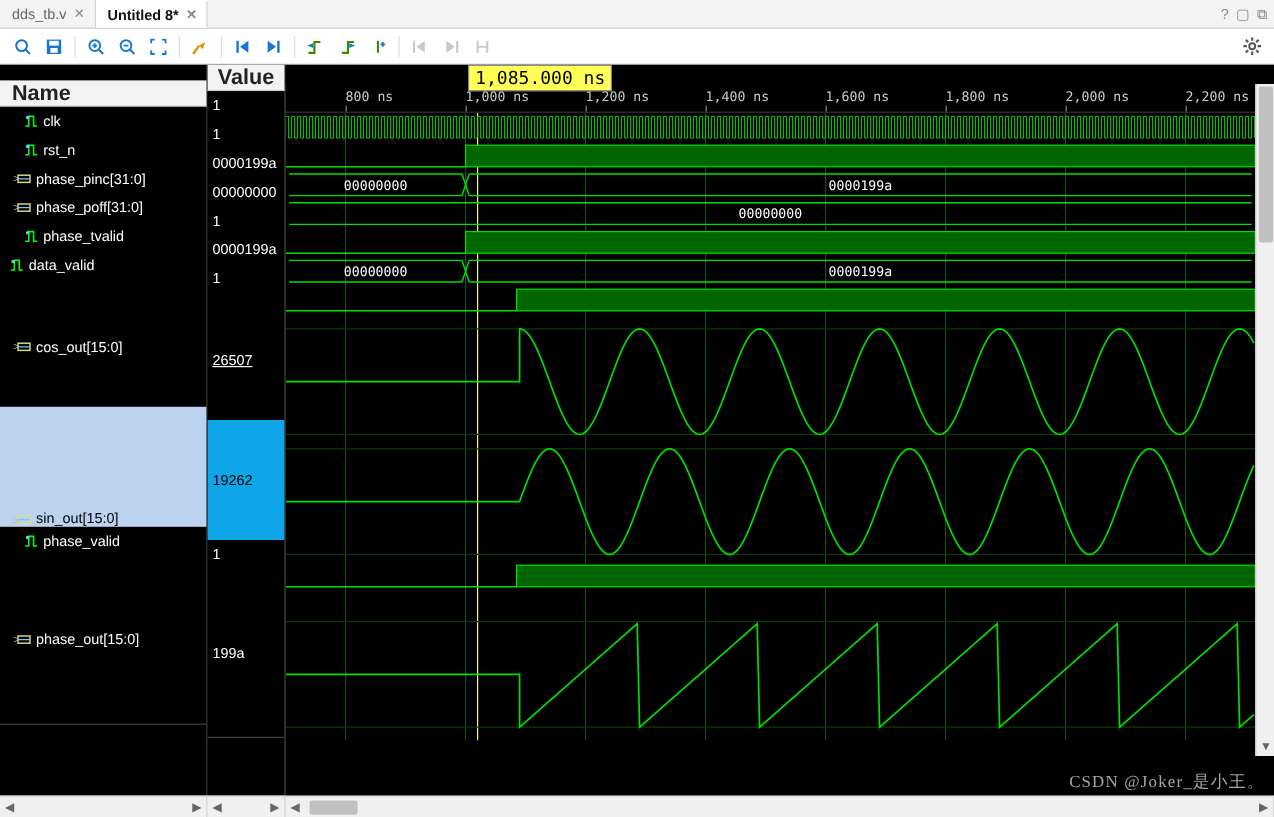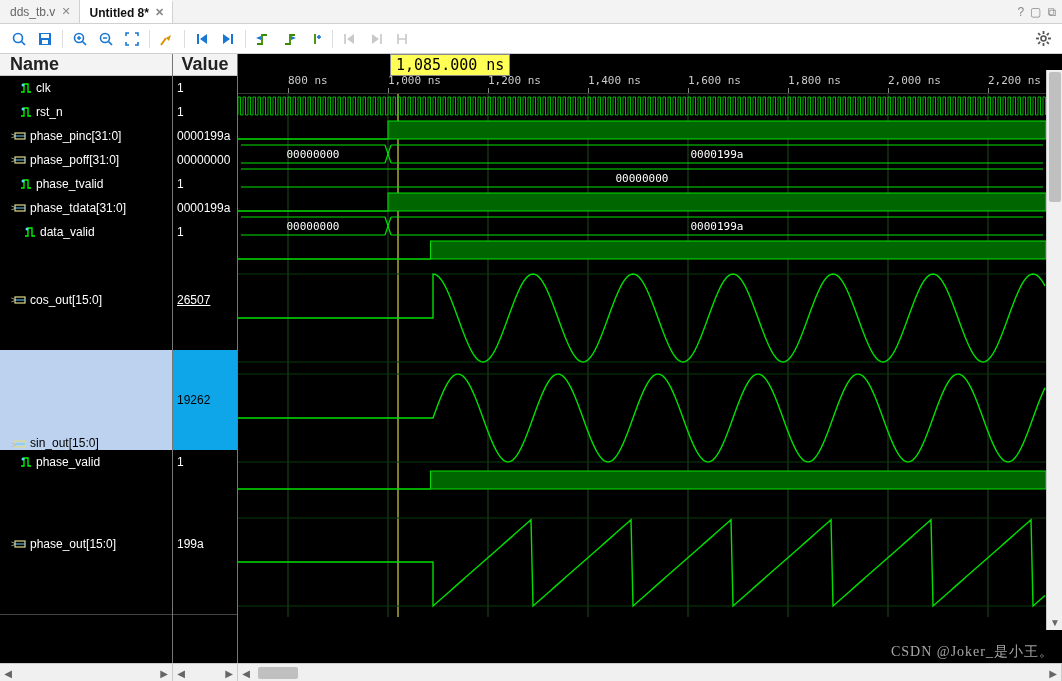--- a/index.html
+++ b/index.html
@@ -257,28 +257,21 @@
           </svg> 
           <span>phase_poff[31:0]</span>
         </div>
         <div class="sigrow" style="height: 24px; padding-left: 20px; position: relative;">
           <svg width="12" height="12">
             <polyline points="1,10 4,10 4,2 8,2 8,10 11,10" fill="none" stroke="#0f0" stroke-width="1.3"></polyline>
             <circle cx="3" cy="3" r="1.5" fill="#6cf"></circle>
           </svg> 
           <span>phase_tvalid</span>
         </div>
-        <div class="sigrow exp" style="height: 24px; padding-left: 14px; position: relative;">
-          <svg width="12" height="12">
-            <rect x="1" y="3" width="10" height="6" fill="none" stroke="#dd8" stroke-width="1.2"></rect>
-            <line x1="1" y1="6" x2="11" y2="6" stroke="#6cf" stroke-width="1"></line>
-          </svg> 
-          <span>phase_tdata[31:0]</span>
-        </div>
-        <div class="sigrow" style="height: 24px; padding-left: 24px; position: relative;">
+        <div class="sigrow" style="height: 24px; padding-left: 8px; position: relative;">
           <svg width="12" height="12">
             <polyline points="1,10 4,10 4,2 8,2 8,10 11,10" fill="none" stroke="#0f0" stroke-width="1.3"></polyline>
             <circle cx="3" cy="3" r="1.5" fill="#6cf"></circle>
           </svg> 
           <span>data_valid</span>
         </div>
         <div style="height: 6px;"></div>
         <div class="sigrow exp" style="height: 100px; padding-left: 14px; position: relative;">
           <svg width="12" height="12">
             <rect x="1" y="3" width="10" height="6" fill="none" stroke="#dd8" stroke-width="1.2"></rect>

